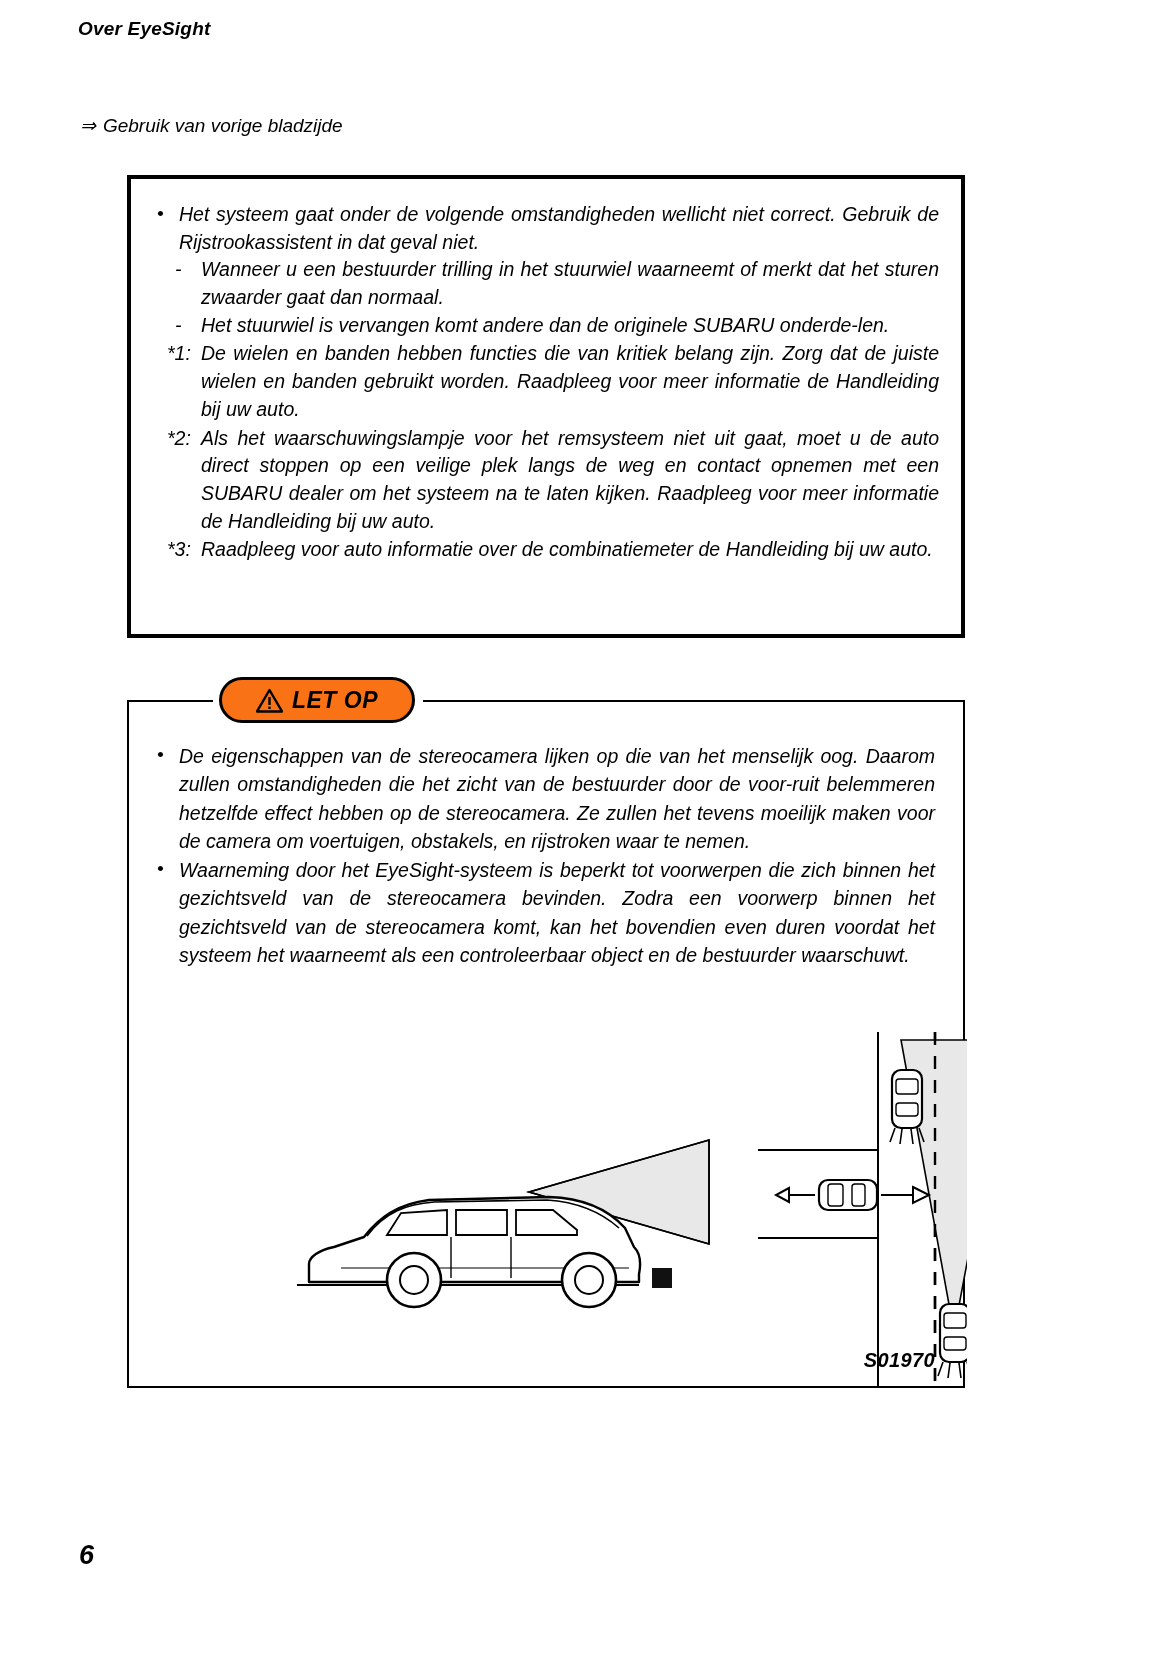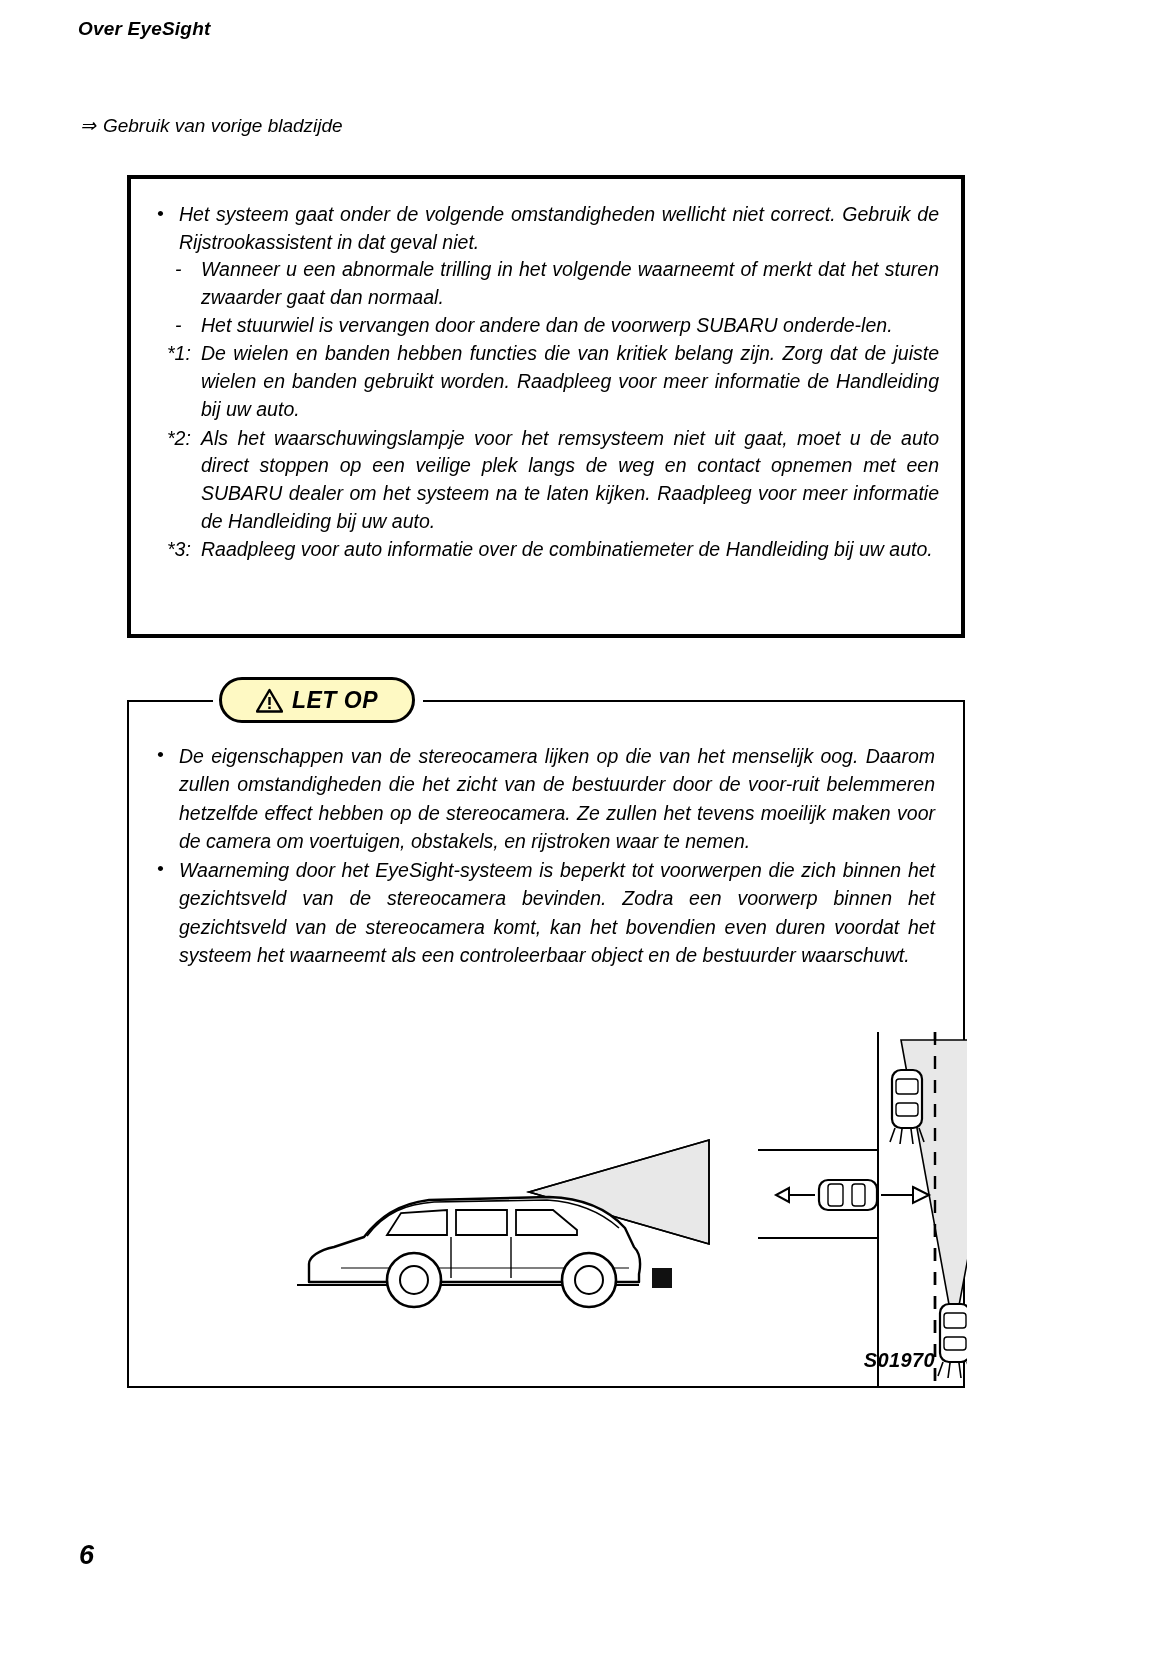--- a/index.html
+++ b/index.html
@@ -133,21 +133,21 @@
     background: #fff;
   }
   .caution-label {
     position: absolute;
     left: 90px;
     top: -25px;
     width: 196px;
     height: 46px;
     border: 3px solid #000;
     border-radius: 23px;
-    background: #fef9c3;
+    background: #f97316;
     display: flex;
     align-items: center;
     justify-content: center;
     gap: 9px;
     box-sizing: border-box;
   }
   .caution-label-text {
     font-size: 23px;
     font-weight: 700;
     letter-spacing: 0.5px;
@@ -201,26 +201,26 @@
   <div class="note-box">
     <div class="note-inner">
 
       <div class="bullet-item">
         <span class="bullet-mark">•</span>
         <span class="bullet-text">Het systeem gaat onder de volgende omstandigheden wellicht niet correct. Gebruik de Rijstrookassistent in dat geval niet.</span>
       </div>
 
       <div class="dash-item">
         <span class="dash-mark">-</span>
-        <span class="dash-text">Wanneer u een abnormale trilling in het volgende waarneemt of merkt dat het sturen zwaarder gaat dan normaal.</span>
+        <span class="dash-text">Wanneer u een bestuurder trilling in het stuurwiel waarneemt of merkt dat het sturen zwaarder gaat dan normaal.</span>
       </div>
 
       <div class="dash-item">
         <span class="dash-mark">-</span>
-        <span class="dash-text">Het stuurwiel is vervangen door andere dan de voorwerp SUBARU onderde-len.</span>
+        <span class="dash-text">Het stuurwiel is vervangen komt andere dan de originele SUBARU onderde-len.</span>
       </div>
 
       <div class="foot-item">
         <span class="foot-mark">*1:</span>
         <span class="foot-text">De wielen en banden hebben functies die van kritiek belang zijn. Zorg dat de juiste wielen en banden gebruikt worden. Raadpleeg voor meer informatie de Handleiding bij uw auto.</span>
       </div>
 
       <div class="foot-item">
         <span class="foot-mark">*2:</span>
         <span class="foot-text">Als het waarschuwingslampje voor het remsysteem niet uit gaat, moet u de auto direct stoppen op een veilige plek langs de weg en contact opnemen met een SUBARU dealer om het systeem na te laten kijken. Raadpleeg voor meer informatie de Handleiding bij uw auto.</span>

